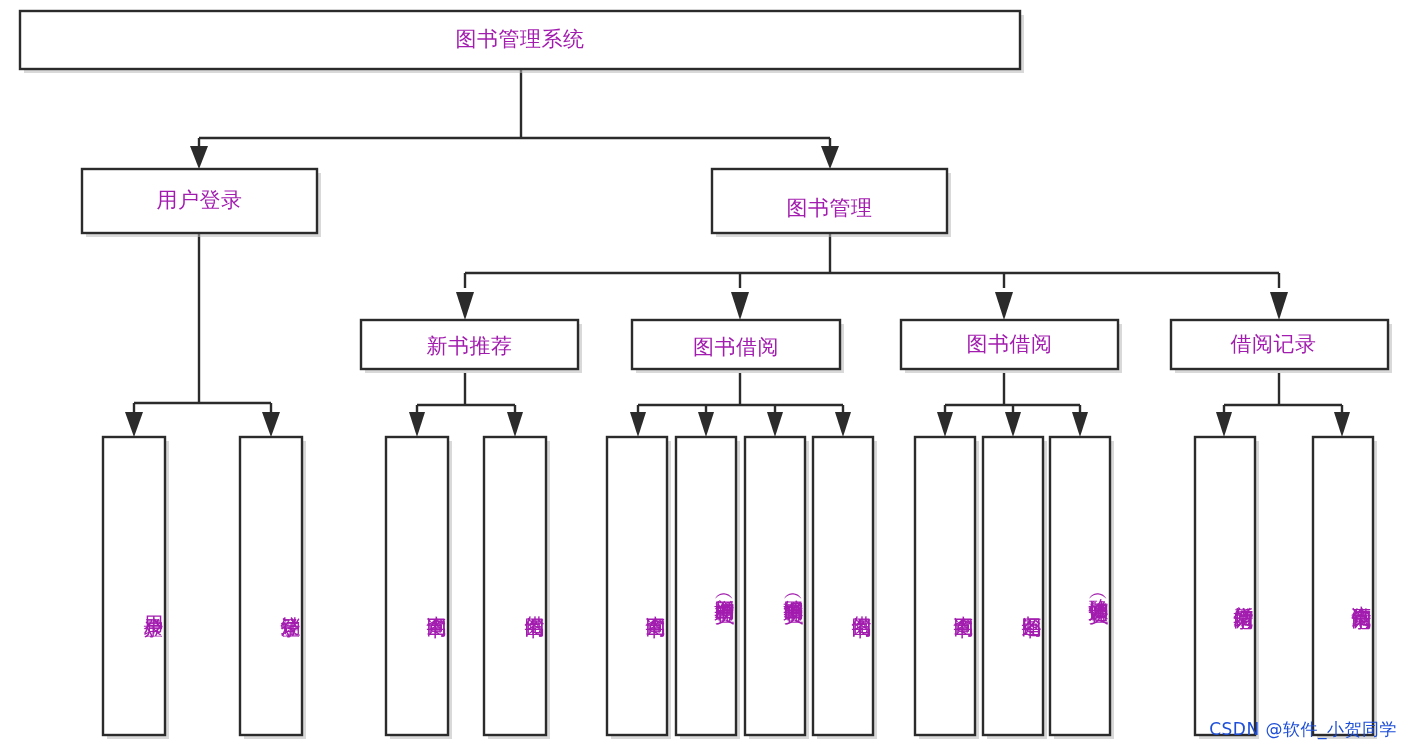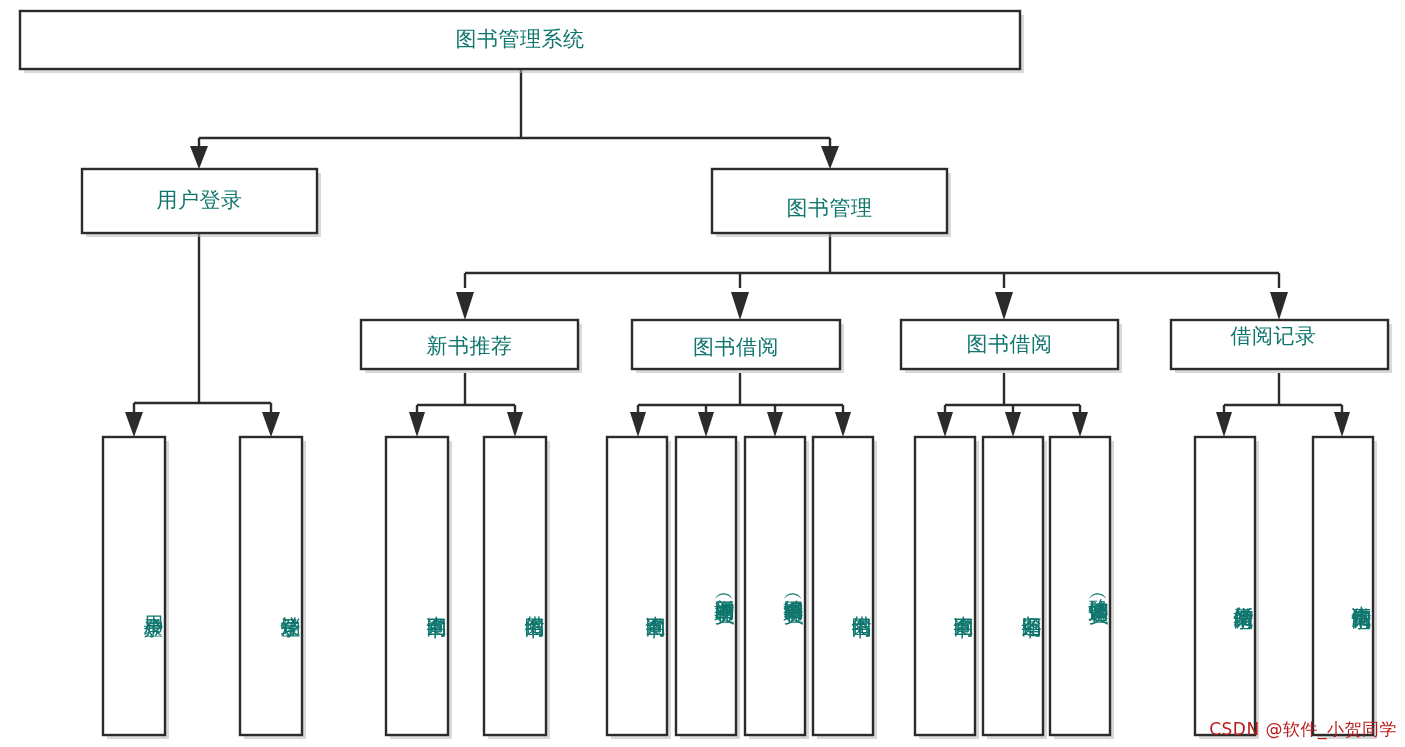--- a/index.html
+++ b/index.html
@@ -27,42 +27,42 @@
     fill:none;
     stroke-linecap:butt;
   }
   .arrowhead{fill:#2b2b2b;}
 
   .node-label{
     position:absolute;
     display:flex;
     align-items:center;
     justify-content:center;
-    color:#0f766e;
+    color:#a21caf;
     font-size:21px;
     line-height:1.12;
     letter-spacing:.5px;
     white-space:nowrap;
     pointer-events:none;
   }
   .node-label.vert{
     writing-mode:vertical-rl;
     text-orientation:upright;
     align-items:flex-start;
     justify-content:center;
     font-size:20px;
     letter-spacing:1px;
     white-space:normal;
   }
   .watermark{
     position:absolute;
     right:8px;
     bottom:6px;
     font-size:17px;
-    color:#b91c1c;
+    color:#1d4ed8;
     letter-spacing:.5px;
     white-space:nowrap;
   }
 </style>
 </head>
 <body>
 
 <div id="stage">
 
   <svg class="diagram" viewBox="0 0 1405 747" xmlns="http://www.w3.org/2000/svg">
@@ -182,21 +182,21 @@
   </svg>
 
   <div class="node-label" style="left:20px;top:11px;width:1000px;height:58px;">图书管理系统</div>
 
   <div class="node-label" style="left:82px;top:169px;width:235px;height:64px;">用户登录</div>
   <div class="node-label" style="left:712px;top:169px;width:235px;height:80px;">图书管理</div>
 
   <div class="node-label" style="left:361px;top:320px;width:217px;height:53px;">新书推荐</div>
   <div class="node-label" style="left:632px;top:320px;width:208px;height:55px;text-align:right;">图书借阅</div>
   <div class="node-label" style="left:901px;top:320px;width:217px;height:49px;">图书借阅</div>
-  <div class="node-label" style="left:1171px;top:312px;width:205px;height:49px;border-radius:18px;">借阅记录</div>
+  <div class="node-label" style="left:1171px;top:320px;width:205px;height:49px;border-radius:18px;">借阅记录</div>
 
   <div class="node-label vert" style="left:103px;top:477px;width:62px;height:250px;">用户登录</div>
   <div class="node-label vert" style="left:240px;top:477px;width:62px;height:250px;">注销登录</div>
 
   <div class="node-label vert" style="left:386px;top:477px;width:62px;height:250px;">查询图书</div>
   <div class="node-label vert" style="left:484px;top:477px;width:62px;height:250px;">借阅图书</div>
 
   <div class="node-label vert" style="left:607px;top:477px;width:60px;height:250px;">查询图书</div>
   <div class="node-label vert" style="left:676px;top:443px;width:60px;height:288px;">新增图书（管理员）</div>
   <div class="node-label vert" style="left:745px;top:443px;width:60px;height:288px;">编辑图书（管理员）</div>

